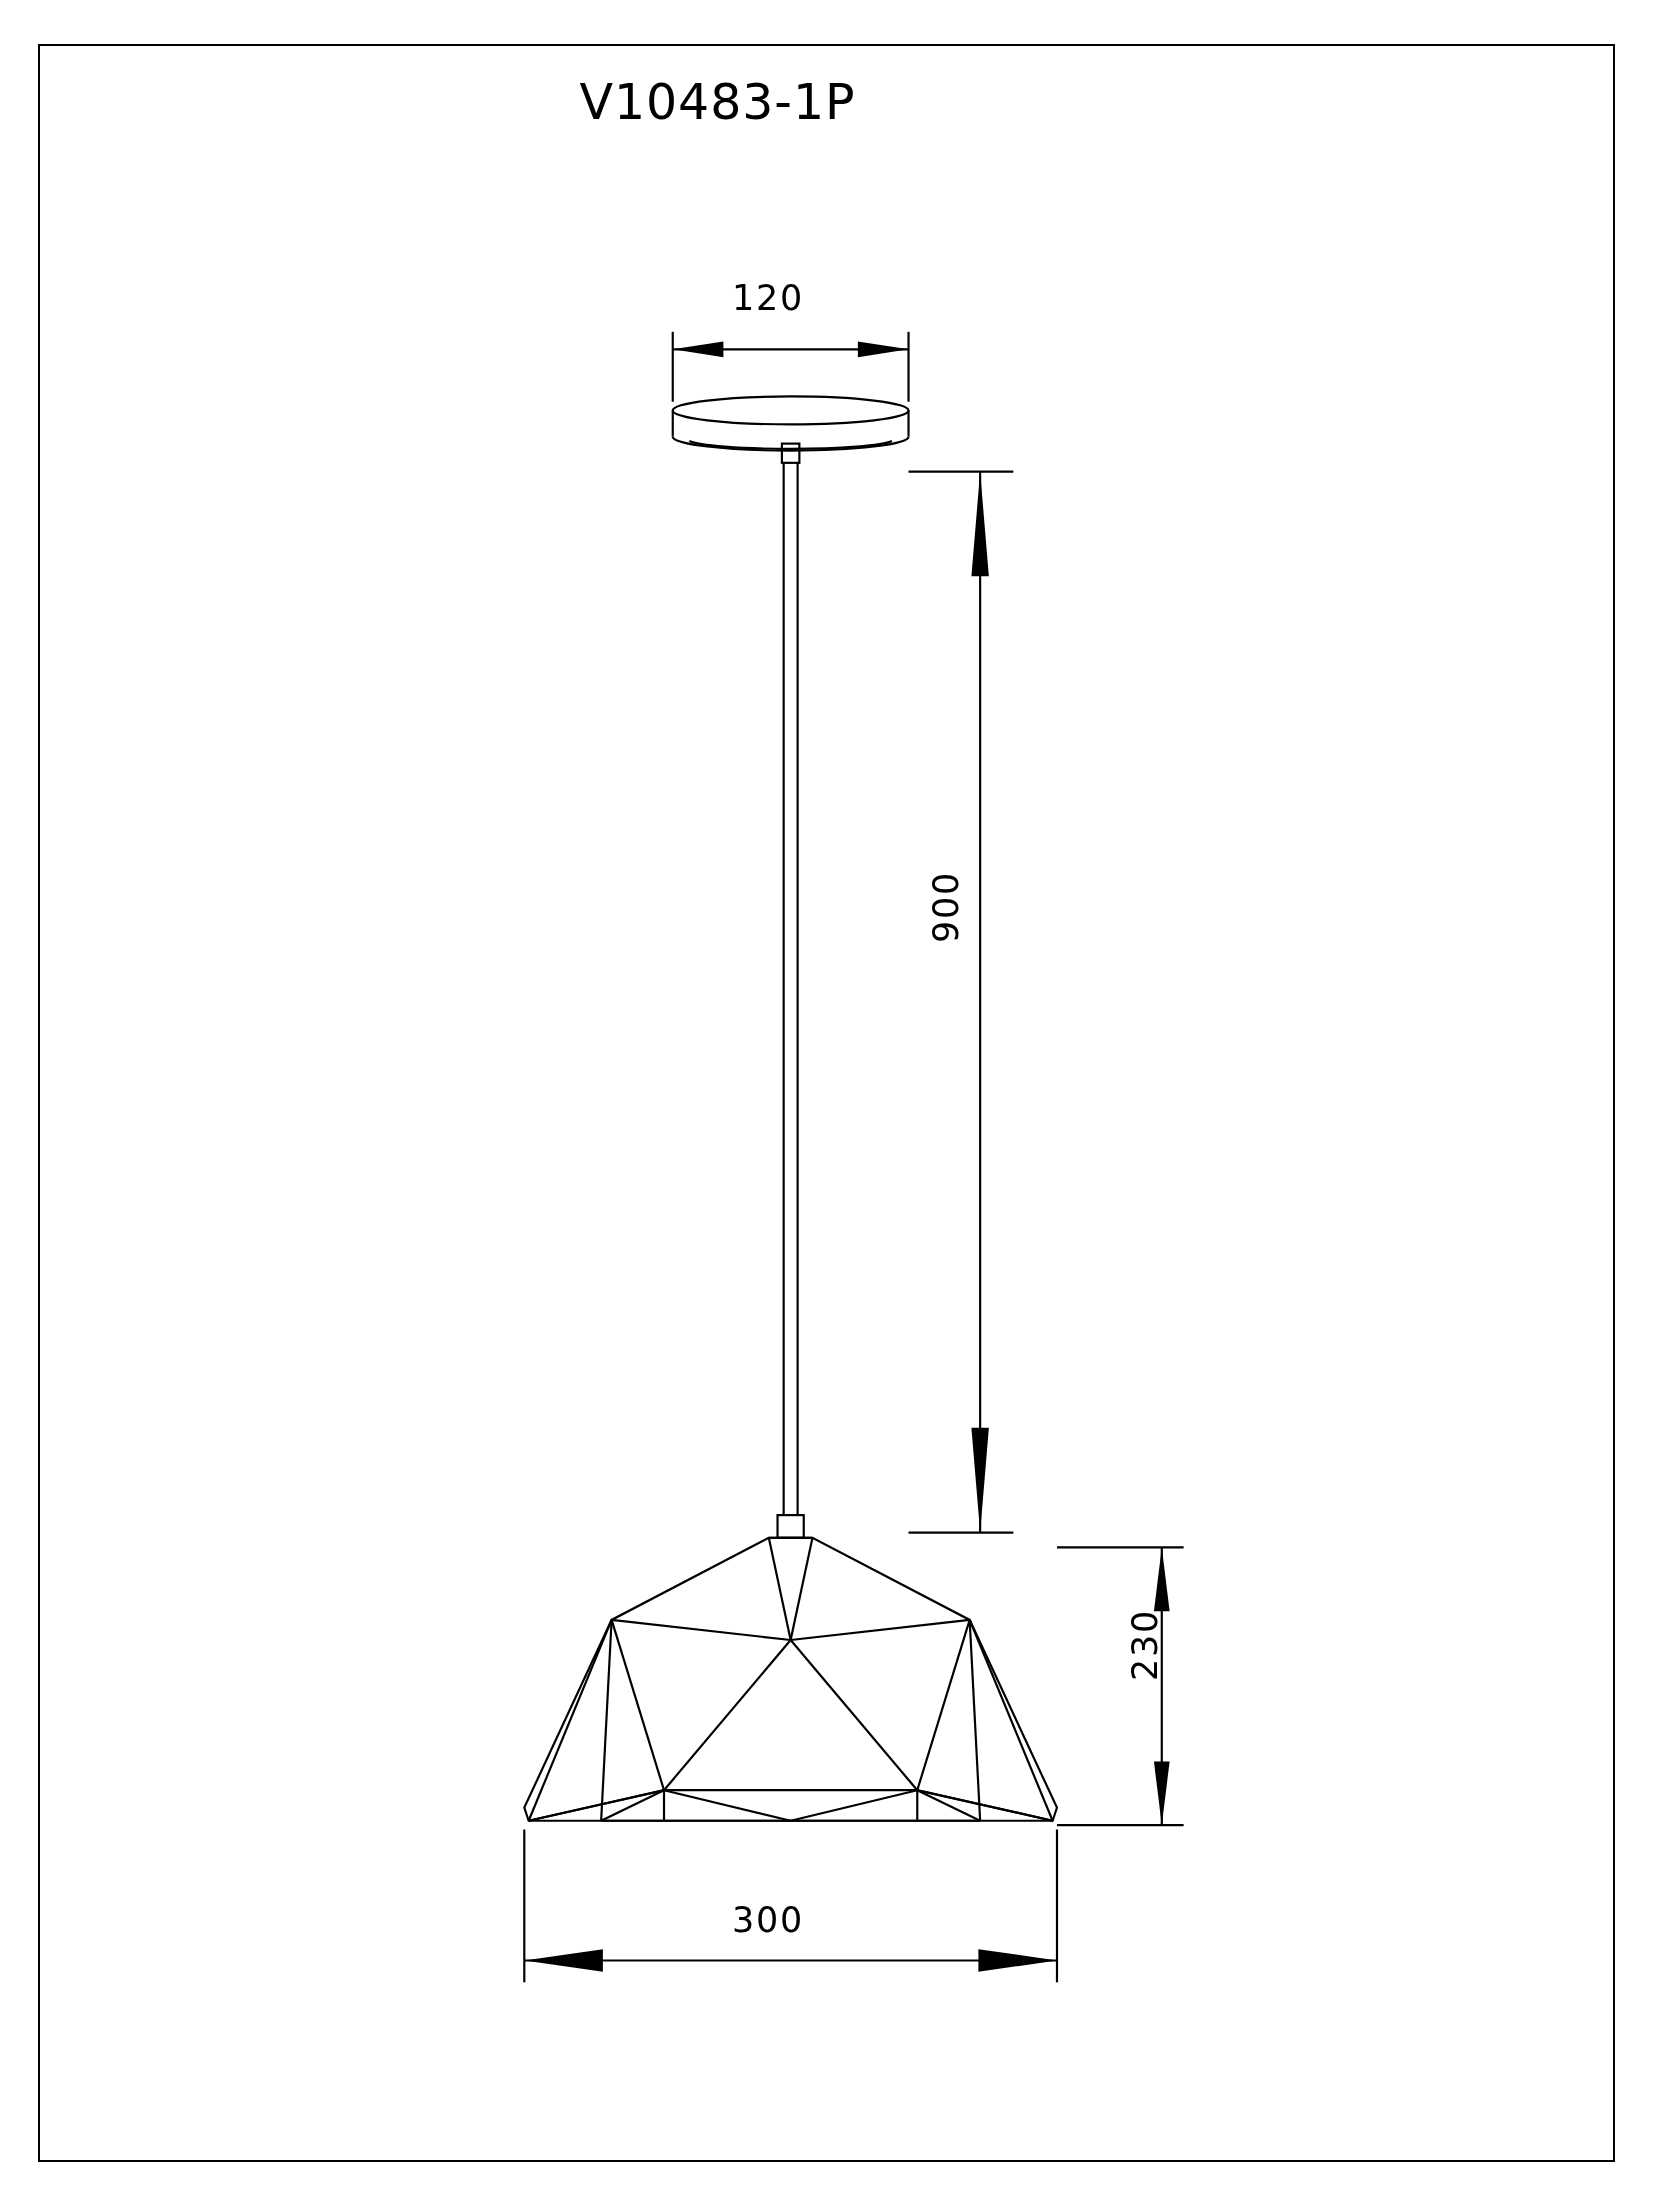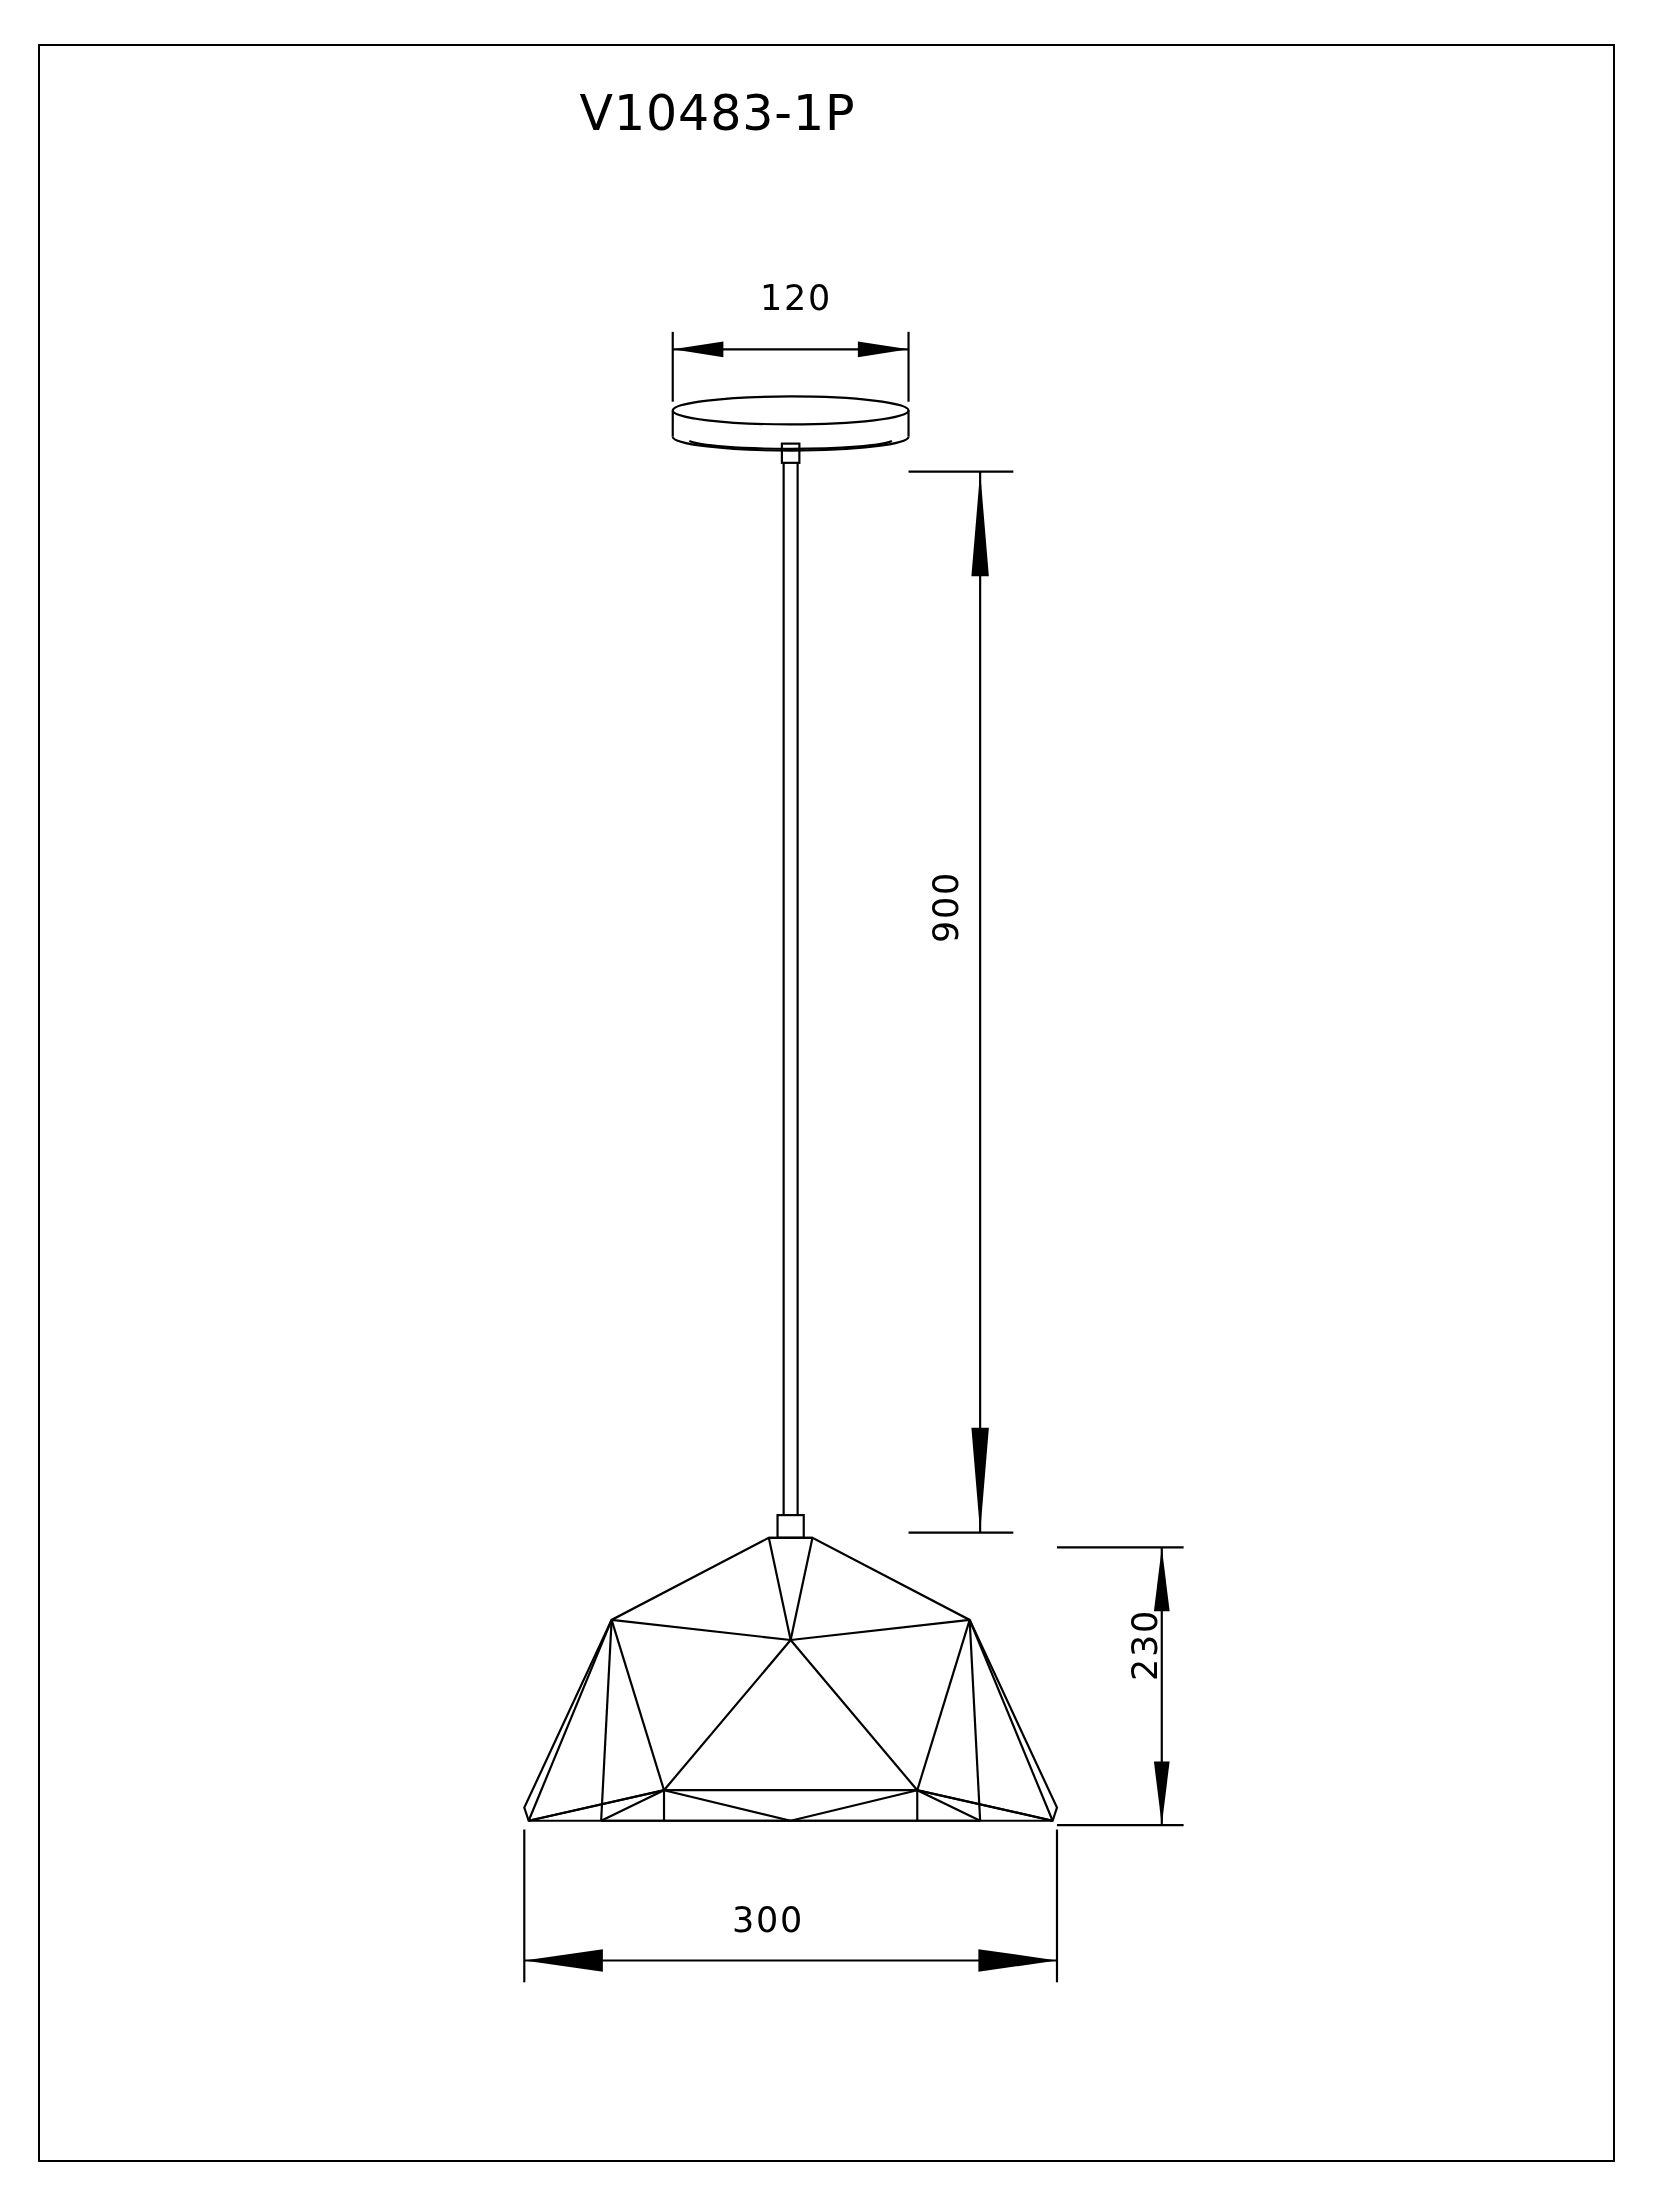--- a/index.html
+++ b/index.html
@@ -25,21 +25,21 @@
     left: 38px;
     top: 44px;
     width: 1577px;
     height: 2118px;
     border: 2.6px solid #000000;
     box-sizing: border-box;
   }
   .title {
     position: absolute;
     left: 0;
-    top: 85px;
+    top: 74px;
     width: 1435px;
     text-align: center;
     font-size: 49px;
     letter-spacing: 0.9px;
     color: #000000;
     font-family: "DejaVu Sans", sans-serif;
   }
   svg.draw {
     position: absolute;
     left: 0;
@@ -51,21 +51,20 @@
     position: absolute;
     font-size: 35px;
     letter-spacing: 1.7px;
     color: #000000;
     font-family: "DejaVu Sans", sans-serif;
     white-space: nowrap;
   }
   #dim-top-label {
     left: 732px;
     top: 278px;
-    margin-left: 28px;
   }
   #dim-height-label {
     left: 926px;
     top: 943px;
     transform: rotate(-90deg);
     transform-origin: left top;
   }
   #dim-shade-label {
     left: 1125px;
     top: 1681px;

